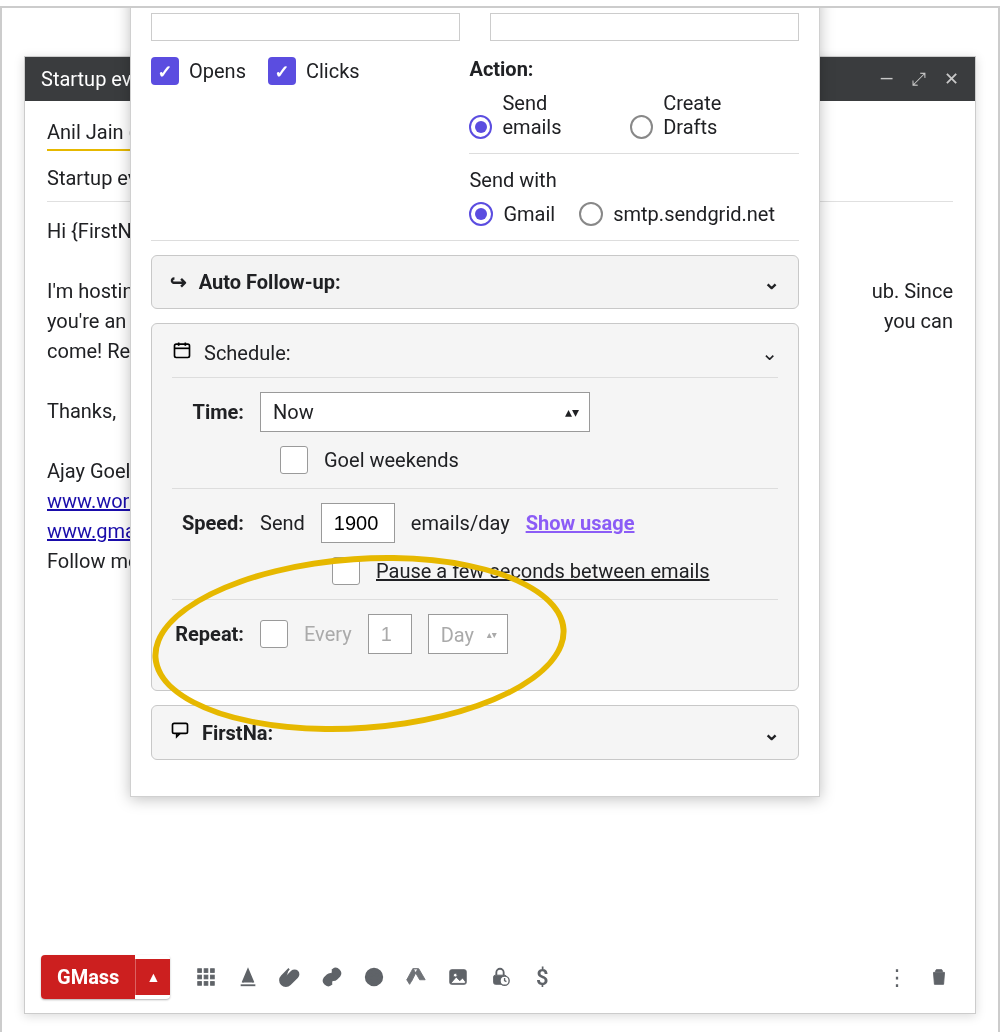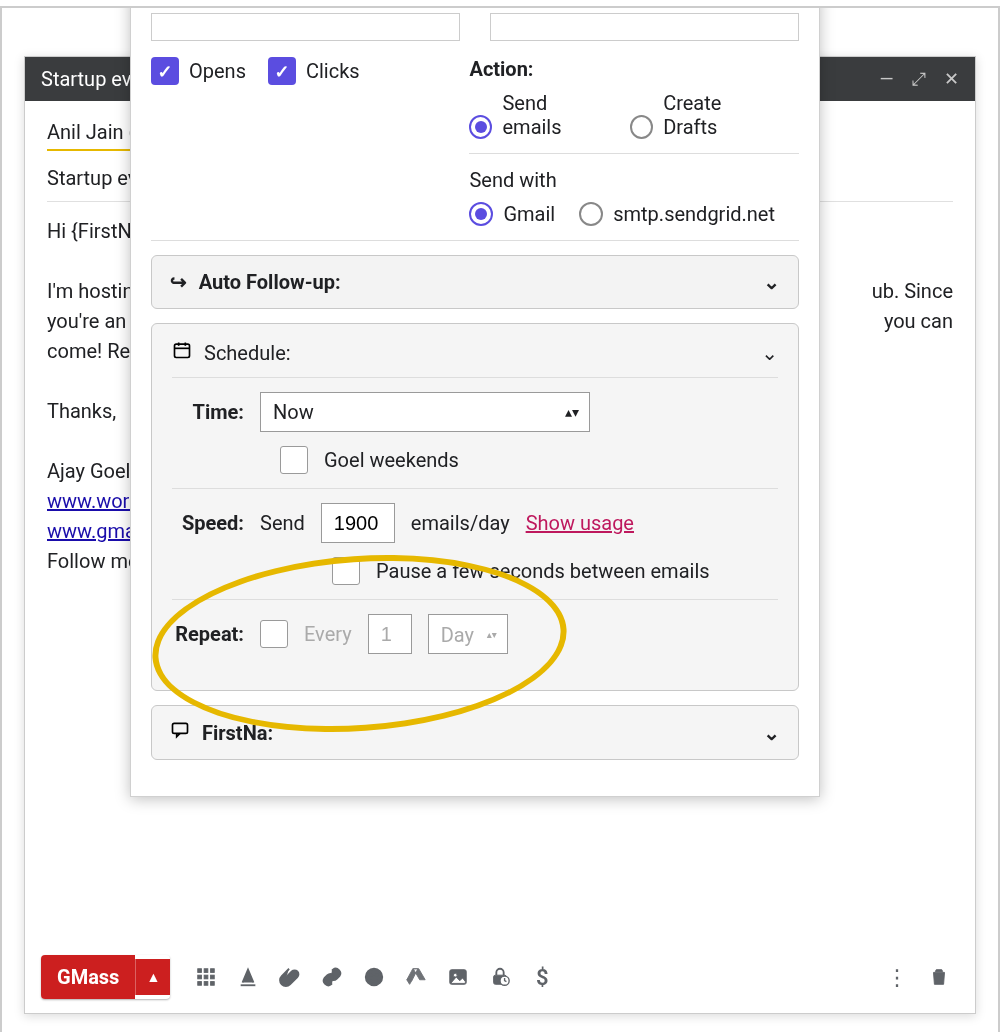--- a/index.html
+++ b/index.html
@@ -117,21 +117,21 @@
     border: 1px solid #9a9a9a; background: #fff; padding: 8px 12px; font-size: 20px;
     height: 40px;
   }
   .select-wide { width: 330px; position: relative; }
   .select-caret { position: absolute; right: 10px; top: 50%; transform: translateY(-50%); font-size: 14px; pointer-events: none; }
   .chk-empty {
     width: 28px; height: 28px; border: 1px solid #9a9a9a; background: #fff; border-radius: 3px;
   }
   .inner-hr { border: none; border-top: 1px solid #ddd; margin: 12px 0; }
   .speed-input { width: 74px; }
-  .show-usage { color: #be185d; text-decoration: underline; }
+  .show-usage { color: #8b5cf6; text-decoration: underline; font-weight: bold; }
   .repeat-num { width: 44px; color: #aaa; }
   .repeat-unit { width: 80px; color: #aaa; position: relative; }
 
   
   .ellipse {
     position: absolute;
     border: 6px solid #e6b800;
     border-radius: 50%;
     pointer-events: none;
     z-index: 60;
@@ -368,21 +368,21 @@
       </div>
       <hr class="inner-hr">
 
       <div class="form-row">
         <div class="form-label">Speed:</div>
         <span>Send</span>
         <input class="text-input speed-input" value="1900" style="">
         <span>emails/day</span>
         <a href="#" class="show-usage">Show usage</a>
       </div>
-      <div class="form-row" style="margin-left:160px;">
+      <div class="form-row" style="margin-left:160px;text-decoration:underline;">
         <div class="chk-empty"></div>
         <span>Pause a few seconds between emails</span>
       </div>
       <hr class="inner-hr">
 
       <div class="form-row">
         <div class="form-label">Repeat:</div>
         <div class="chk-empty"></div>
         <span style="color:#aaa">Every</span>
         <input class="text-input repeat-num" disabled="" value="1" style="">

